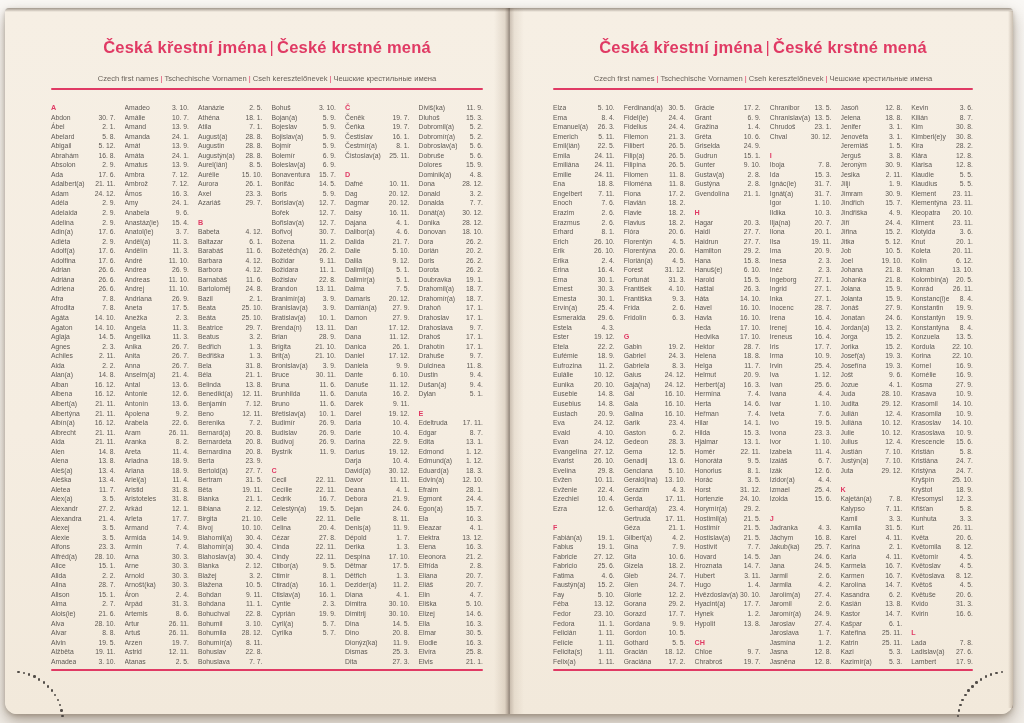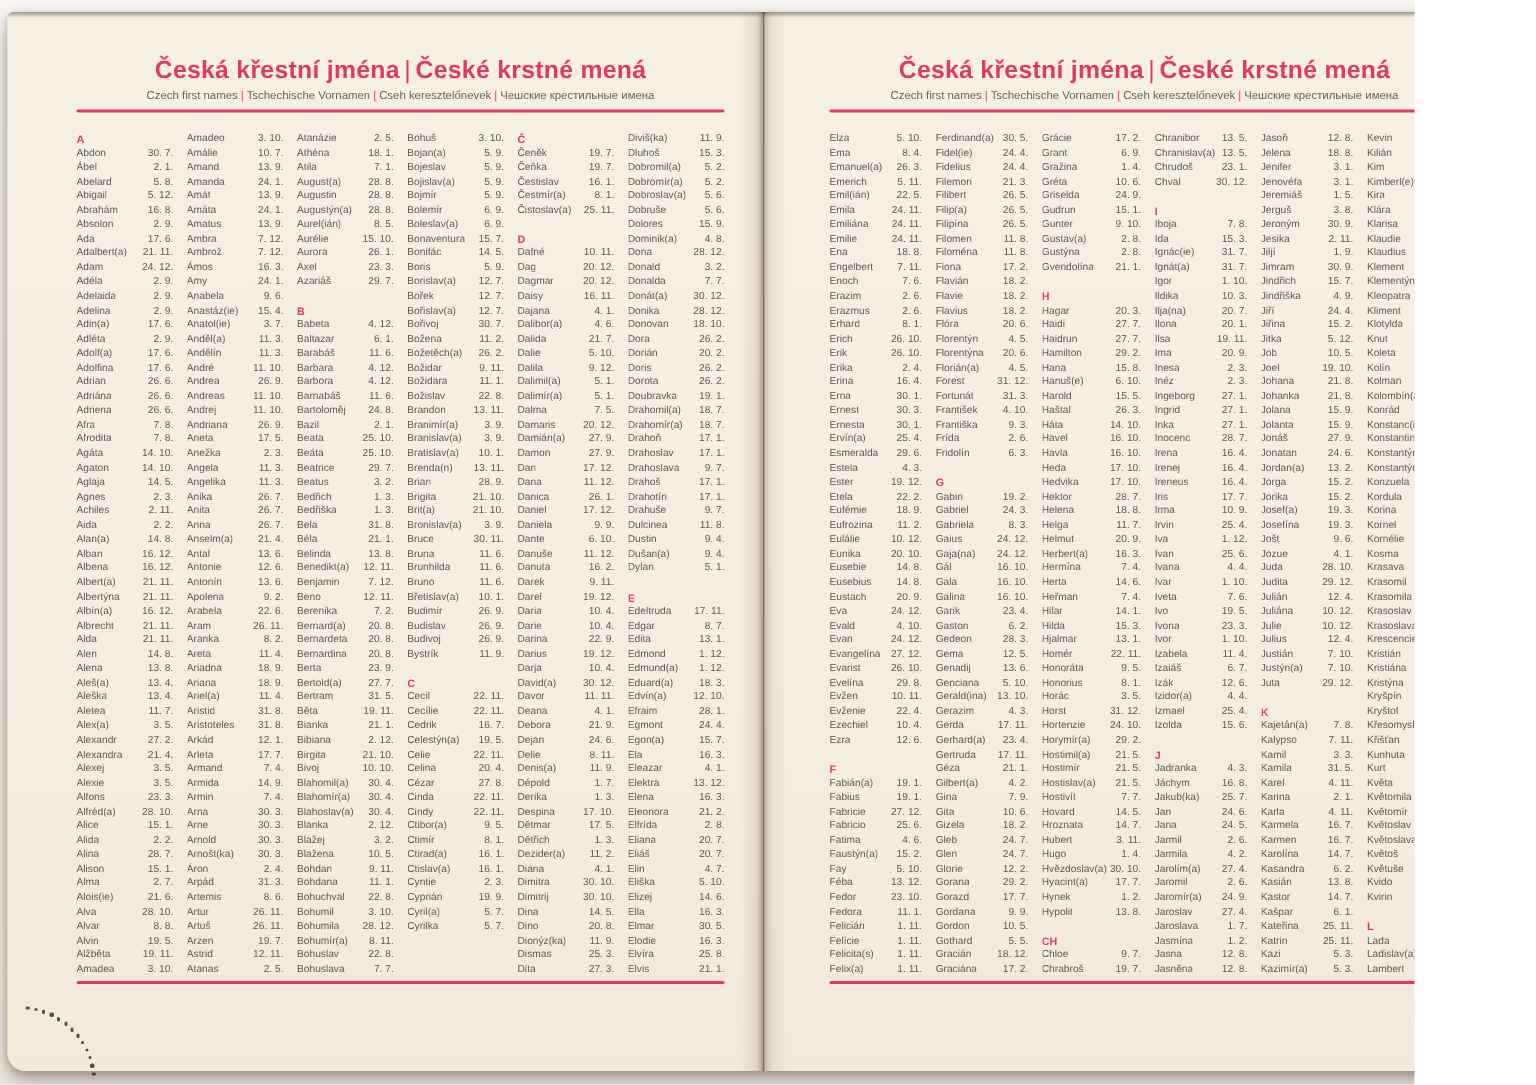--- a/index.html
+++ b/index.html
@@ -1,36 +1,36 @@
 <!DOCTYPE html>
 <html style="--accent: #e03a64; --text: #5e5954; --dot: #3c3834;"><head>
 <meta charset="utf-8">
 <style>
   html,body{margin:0;padding:0;}
   body{width:1024px;height:723px;font-family:"Liberation Sans",sans-serif;}
-  .scene{position:relative;width:943px;height:723px;background:linear-gradient(#faf8f5,#f1ede7);overflow:hidden;}
+  .scene{position:relative;width:1024px;height:723px;background:linear-gradient(#faf8f5,#f1ede7);overflow:hidden;}
   .book{position:absolute;left:5px;top:8px;width:1008px;height:706px;
         background:linear-gradient(180deg,#f6efe4 0%,#f5ede1 60%,#f2e9db 100%);
         border-radius:5px 5px 12px 12px;
         box-shadow:0 7px 16px rgba(110,92,72,.5),0 2px 4px rgba(110,92,72,.35);
         display:flex;}
   .book::before{content:"";position:absolute;left:0;right:0;top:0;height:4px;
         background:linear-gradient(rgba(74,62,52,.5),rgba(74,62,52,0));
         border-radius:5px 5px 0 0;pointer-events:none;}
   .book::after{content:"";position:absolute;top:3px;bottom:6px;right:0;width:5px;
         background:linear-gradient(270deg,rgba(120,100,80,.35),rgba(120,100,80,0));pointer-events:none;}
   .gutter{position:absolute;left:50%;top:0;bottom:0;width:30px;transform:translateX(-50%);
         background:linear-gradient(90deg,rgba(120,95,70,0) 0%,rgba(120,95,70,.16) 36%,rgba(78,58,44,.42) 48%,rgba(40,28,20,.6) 50%,rgba(100,78,60,.28) 54%,rgba(120,95,70,.1) 68%,rgba(120,95,70,0) 100%);
         pointer-events:none;}
   .page{position:relative;width:50%;height:100%;box-sizing:border-box;padding:30px 26px 0 46px;}
   .page-right{padding:30px 40px 0 44px;}
   .page-head{text-align:center;}
   .page-title{margin:0;font-size:16.5px;line-height:18px;font-weight:700;color:var(--accent);letter-spacing:.2px;white-space:nowrap;}
   .page-title .tsep{font-weight:400;padding:0 3px;}
-  .subtitle{margin-top:3px;font-size:7.6px;line-height:9px;color:#6b635b;white-space:nowrap;}
+  .subtitle{margin-top:18px;font-size:7.6px;line-height:9px;color:#6b635b;white-space:nowrap;}
   .subtitle .sep{color:var(--accent);padding:0 2px;}
   .rule{height:2px;background:var(--accent);border-radius:1px;margin-top:5px;}
   .cols{display:grid;grid-template-columns:repeat(6,1fr);column-gap:9px;margin-top:13px;}
   .row{display:flex;justify-content:space-between;align-items:baseline;height:9.55px;line-height:9.55px;
        font-size:6.8px;color:var(--text);}
   .row .n{white-space:nowrap;overflow:hidden;}
   .row .d{white-space:nowrap;margin-left:2px;}
   .row.sect{color:var(--accent);font-weight:700;font-size:7.2px;}
   .rule-bottom{margin-top:3px;}
   .perf-dot{position:absolute;width:2.4px;height:2.4px;border-radius:50%;background:var(--dot);opacity:.88;}

